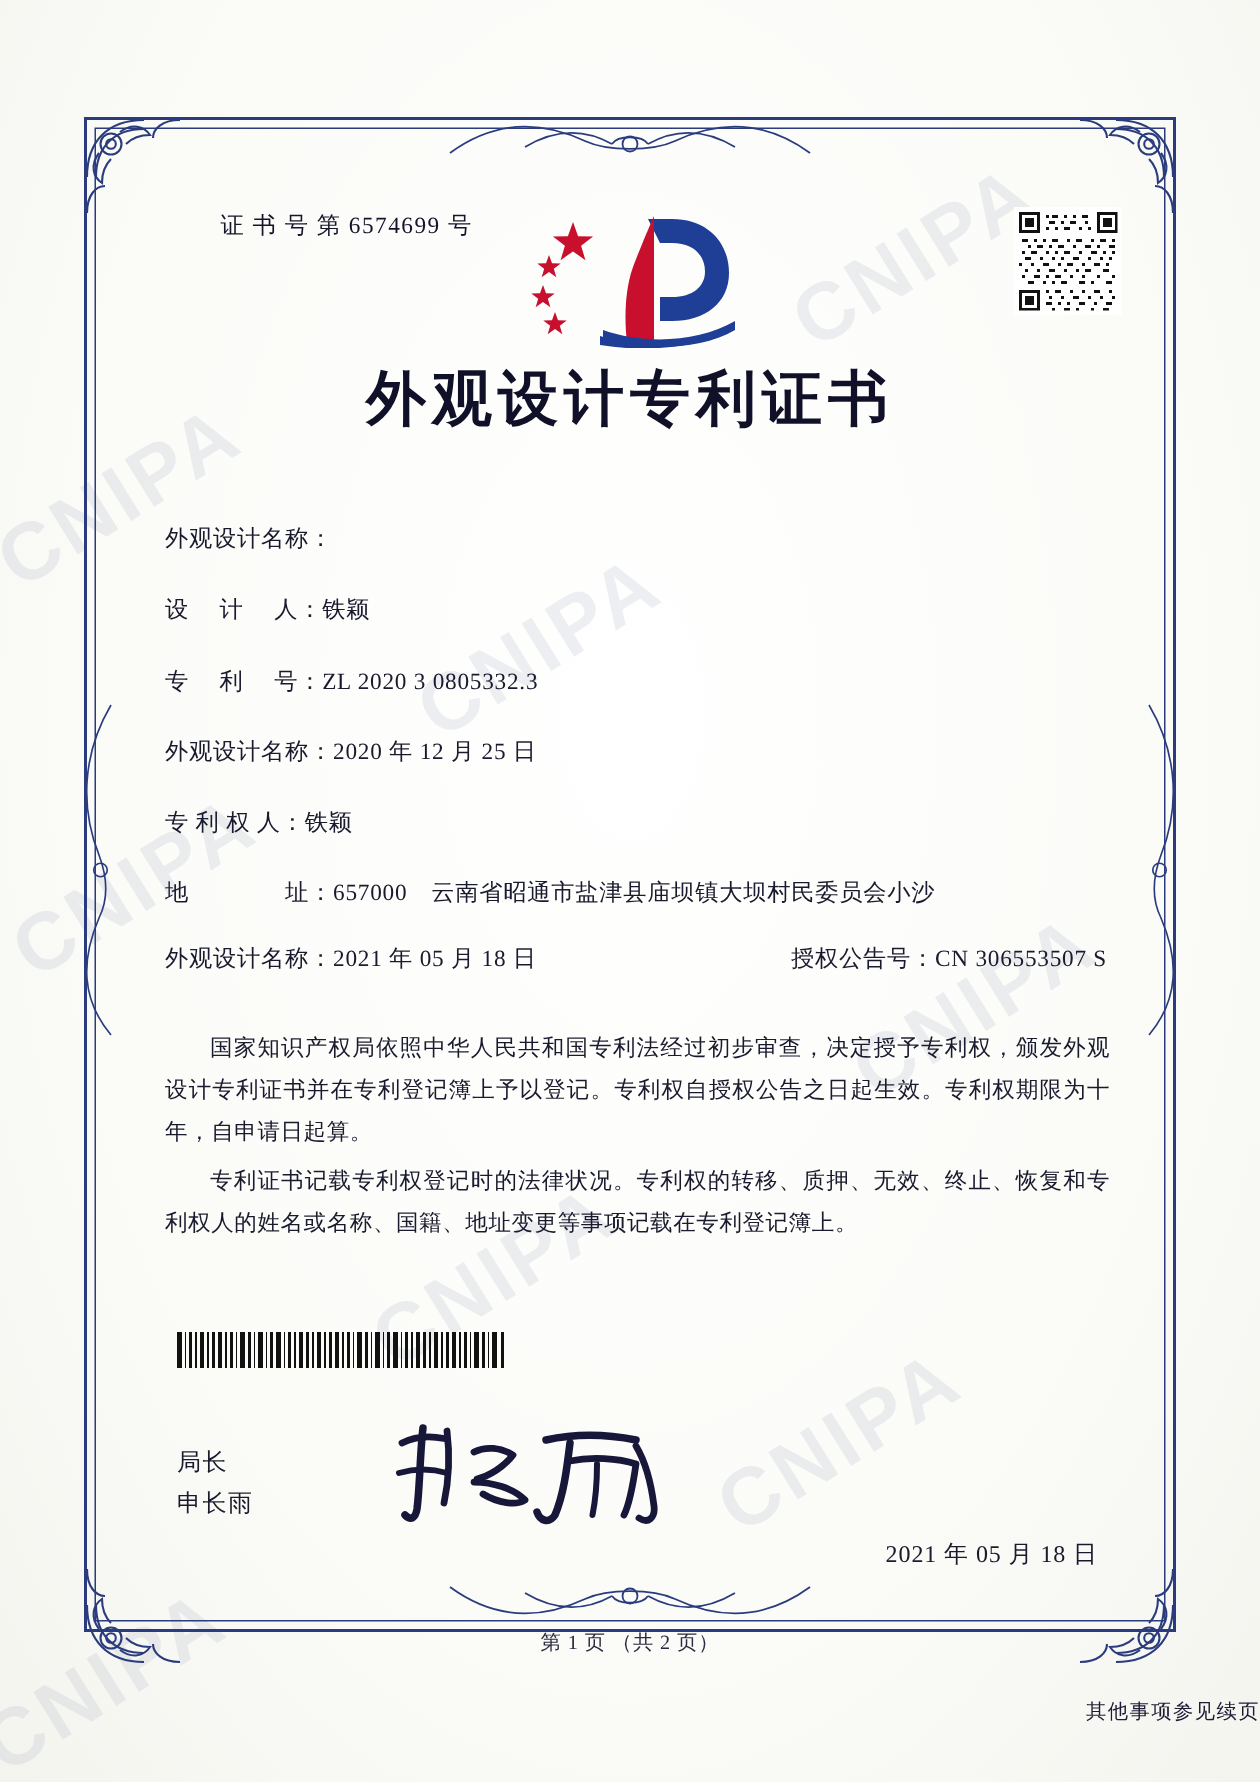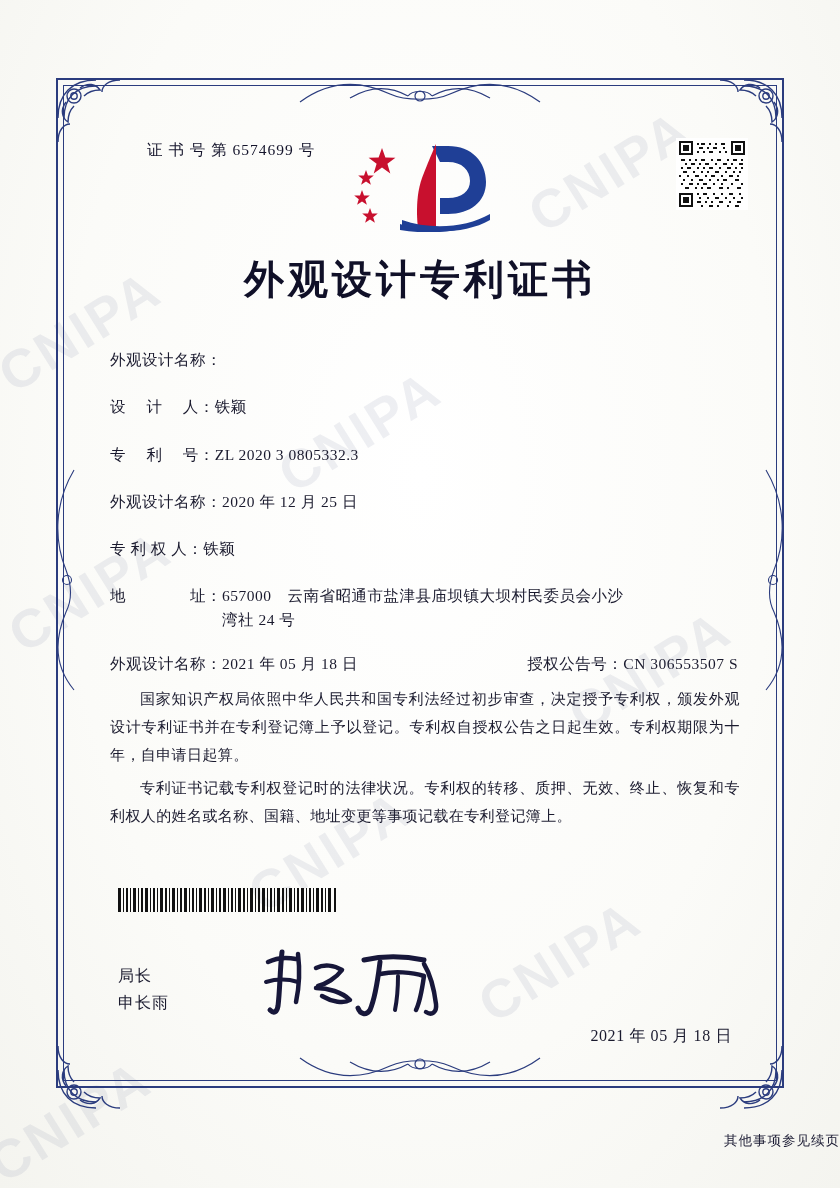--- a/index.html
+++ b/index.html
@@ -94,21 +94,21 @@
     top: 140px;
     transform: translateX(-50%);
     width: 160px;
     height: 92px;
   }
 
   .main-title {
     position: absolute;
     left: 0;
     right: 0;
-    top: 252px;
+    top: 238px;
     text-align: center;
     font-size: 40px;
     font-weight: 700;
     letter-spacing: 4px;
     color: #101028;
     font-family: "Liberation Serif", "DejaVu Serif", serif;
   }
 
   
   .fields {
@@ -471,21 +471,20 @@
       <span class="val">2020 年 12 月 25 日</span>
     </div>
     <div class="row">
       <span class="lbl">专 利 权 人：</span>
       <span class="val">铁颖</span>
     </div>
     <div class="row addr">
       <span class="lbl">地　　　　址：</span>
       <span class="val">
         <span class="indent-wrap">657000　云南省昭通市盐津县庙坝镇大坝村民委员会小沙</span>
-        <span class="indent-wrap">湾社 24 号</span>
       </span>
     </div>
     <div class="row grant">
       <span class="lbl">外观设计名称：</span>
       <span class="val">2021 年 05 月 18 日</span>
       <span class="lbl lbl2">授权公告号：</span>
       <span class="val2">CN 306553507 S</span>
     </div>
   </div>
 
@@ -575,15 +574,16 @@
         <path d="M122 18 C120 34 118 52 112 66 C108 72 102 70 100 64" stroke-width="5"></path>
         <path d="M122 30 C136 27 154 28 166 32 C164 46 162 58 158 66" stroke-width="4.5"></path>
         <path d="M140 32 C140 44 139 56 137 66" stroke-width="4"></path>
         <path d="M166 20 C172 30 176 44 178 60 C179 68 174 72 168 68" stroke-width="4.5"></path>
       </g>
     </svg>
   </div>
 
   <div class="sign-date">2021 年 05 月 18 日</div>
 
+  <div class="page-no">第 1 页 （共 2 页）</div>
   <div class="footer-note">其他事项参见续页</div>
 
 </div>
 
 </body></html>

